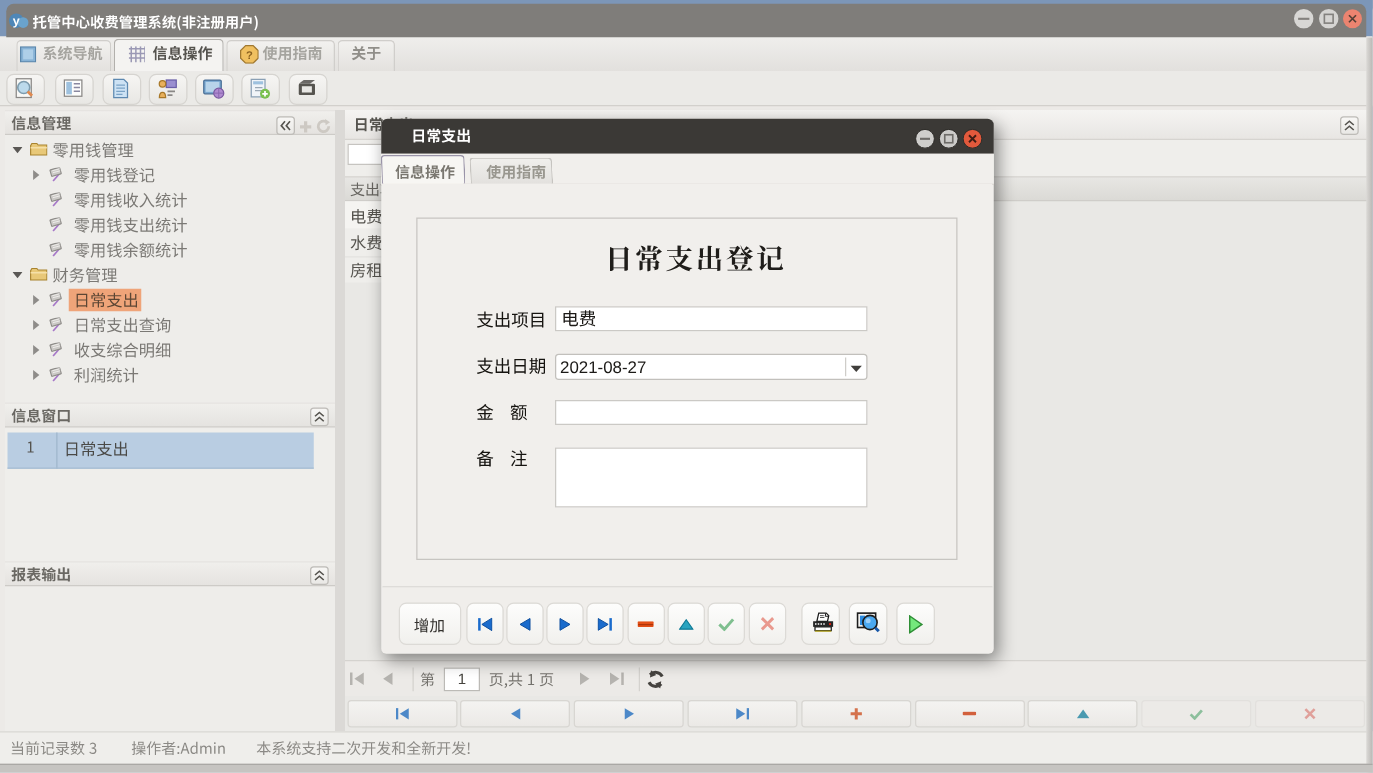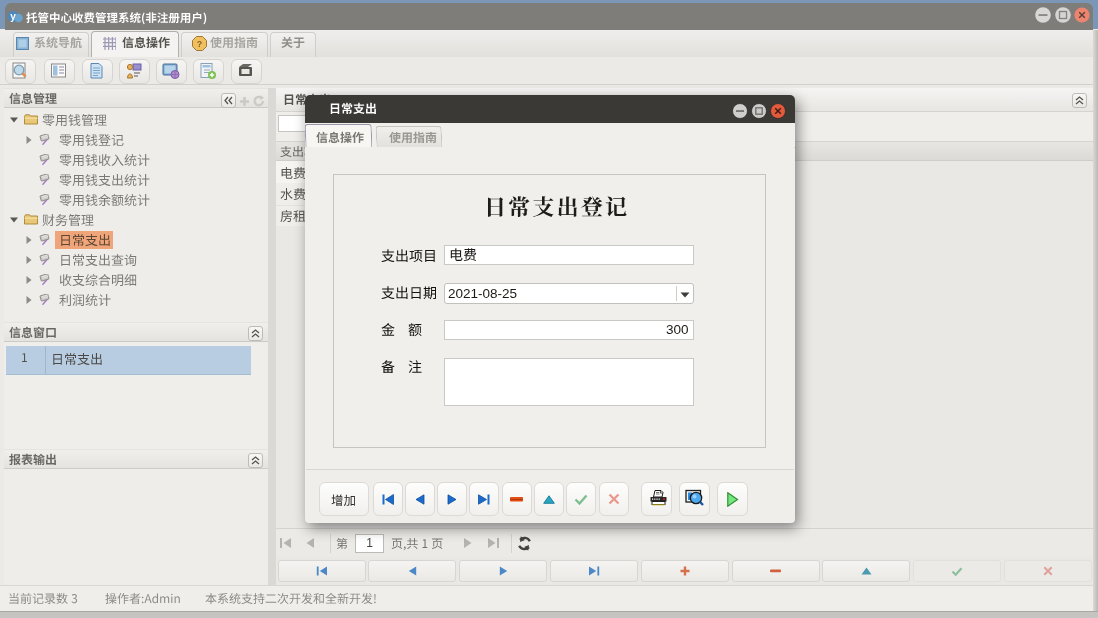--- a/index.html
+++ b/index.html
@@ -437,27 +437,26 @@
       <path d="M4.6 -10.6H10.6V-9.6H4.6ZM10.2 -10.6H10.4L10.6 -10.6L11.3 -10.2Q10.7 -9.3 9.8 -8.5Q9 -7.8 7.9 -7.2Q6.9 -6.6 5.7 -6.1Q4.5 -5.7 3.3 -5.3Q2.1 -5 0.9 -4.8Q0.9 -5 0.8 -5.2Q0.7 -5.3 0.6 -5.5Q0.5 -5.7 0.4 -5.8Q1.6 -6 2.7 -6.2Q3.9 -6.5 5 -6.9Q6.2 -7.3 7.2 -7.9Q8.1 -8.4 8.9 -9Q9.7 -9.7 10.2 -10.4ZM4.5 -9.6Q5.4 -8.6 6.8 -7.9Q8.2 -7.1 9.9 -6.7Q11.7 -6.2 13.6 -6Q13.5 -5.9 13.4 -5.7Q13.3 -5.5 13.1 -5.3Q13 -5.2 13 -5Q11.1 -5.3 9.3 -5.8Q7.5 -6.3 6 -7.2Q4.6 -8 3.6 -9.1ZM2.4 -5H11.6V1.1H10.4V-4.1H3.5V1.1H2.4ZM2.8 -2.7H10.9V-1.8H2.8ZM2.8 -0.3H10.9V0.7H2.8ZM6.4 -4.6H7.5V0.3H6.4ZM5.2 -11.8 6.3 -11.6Q5.6 -10.4 4.5 -9.4Q3.4 -8.3 1.8 -7.5Q1.7 -7.6 1.6 -7.7Q1.5 -7.9 1.3 -8Q1.2 -8.2 1.1 -8.2Q2.1 -8.7 2.9 -9.3Q3.7 -9.9 4.2 -10.6Q4.8 -11.2 5.2 -11.8Z" fill="#161410"></path>
     </svg>
 <svg style="position:absolute;left:408px;top:357px;overflow:visible" width="16" height="19" viewBox="0 -15 16 19">
       <path d="M5.2 -4.9H12.6V-3.9H5.2ZM4.2 -0.3H13.5V0.7H4.2ZM4.7 -9.1H13.1V-8.1H4.7ZM8.4 -8.5H9.5V0.2H8.4ZM1.3 -10.8 1.9 -11.6Q2.4 -11.4 2.9 -11.1Q3.4 -10.9 3.8 -10.6Q4.3 -10.3 4.6 -10.1L4 -9.3Q3.7 -9.5 3.2 -9.8Q2.8 -10.1 2.3 -10.3Q1.8 -10.6 1.3 -10.8ZM0.6 -7 1.2 -7.7Q1.6 -7.6 2.1 -7.3Q2.6 -7 3 -6.8Q3.5 -6.5 3.8 -6.3L3.2 -5.4Q2.9 -5.7 2.5 -5.9Q2 -6.2 1.5 -6.5Q1 -6.7 0.6 -7ZM1 0.3Q1.4 -0.3 1.8 -1Q2.3 -1.8 2.8 -2.6Q3.3 -3.5 3.7 -4.3L4.4 -3.6Q4.1 -2.8 3.6 -2Q3.2 -1.2 2.7 -0.5Q2.3 0.3 1.9 1ZM7.7 -11.5 8.6 -11.8Q9 -11.3 9.3 -10.6Q9.7 -10 9.9 -9.5L8.8 -9.1Q8.7 -9.6 8.4 -10.3Q8 -10.9 7.7 -11.5Z" fill="#161410"></path>
     </svg>
 <div class="abs" style="left:443.5px;top:245px;width:250px;height:20px;background:#fff;border:1px solid #cbc9c5"></div>
 <svg style="position:absolute;left:449px;top:245px;overflow:visible" width="30" height="19" viewBox="0 -15 30 19">
       <path d="M2.3 -6.7H11.6V-5.7H2.3ZM6.3 -11.7H7.4V-1.2Q7.4 -0.8 7.5 -0.5Q7.6 -0.3 7.8 -0.3Q8 -0.2 8.4 -0.2Q8.6 -0.2 8.8 -0.2Q9.1 -0.2 9.5 -0.2Q9.9 -0.2 10.3 -0.2Q10.6 -0.2 10.9 -0.2Q11.3 -0.2 11.4 -0.2Q11.8 -0.2 12 -0.4Q12.2 -0.6 12.3 -1.1Q12.4 -1.6 12.4 -2.5Q12.6 -2.3 12.9 -2.2Q13.2 -2.1 13.5 -2Q13.4 -0.9 13.2 -0.3Q13 0.3 12.6 0.6Q12.2 0.9 11.5 0.9Q11.3 0.9 11 0.9Q10.7 0.9 10.3 0.9Q9.9 0.9 9.5 0.9Q9.1 0.9 8.8 0.9Q8.5 0.9 8.4 0.9Q7.6 0.9 7.1 0.7Q6.7 0.5 6.5 0.1Q6.3 -0.4 6.3 -1.2ZM2.4 -9.7H12.1V-2.7H2.4V-3.7H11V-8.7H2.4ZM1.8 -9.7H2.9V-1.8H1.8Z M16.5 -9.1H25.3V-10.1H15.5V-10.9H26.2V-8.3H16.5ZM16.2 -7.3H26.4V-6.5H16ZM26.1 -7.3H27.1Q27.1 -7.3 27.1 -7.2Q27 -7 27 -6.9Q27 -6.3 26.9 -5.9Q26.8 -5.5 26.6 -5.3Q26.5 -5.2 26.3 -5.2Q26.2 -5.1 25.9 -5.1Q25.8 -5.1 25.4 -5.1Q25.1 -5.1 24.7 -5.1Q24.7 -5.3 24.6 -5.5Q24.6 -5.7 24.5 -5.8Q24.9 -5.8 25.1 -5.8Q25.4 -5.8 25.5 -5.8Q25.6 -5.8 25.7 -5.8Q25.8 -5.8 25.8 -5.9Q25.9 -6 26 -6.3Q26 -6.6 26.1 -7.2ZM19 -11.8H19.9V-8.9Q19.9 -8.1 19.8 -7.4Q19.6 -6.7 19.2 -6.1Q18.7 -5.5 17.8 -5Q16.9 -4.5 15.3 -4.2Q15.3 -4.3 15.2 -4.4Q15.1 -4.6 15 -4.7Q14.9 -4.9 14.8 -5Q16.2 -5.3 17 -5.7Q17.9 -6.1 18.3 -6.7Q18.7 -7.2 18.8 -7.7Q19 -8.3 19 -8.9ZM22.2 -11.8H23.2V-5.1H22.2ZM16.6 -4.7H25.5V-0.9H24.4V-3.8H17.6V-0.8H16.6ZM20.6 -3.3H21.7Q21.5 -2.3 21.1 -1.6Q20.7 -0.8 19.9 -0.3Q19.2 0.2 18 0.6Q16.8 0.9 15.1 1.1Q15 1 15 0.8Q14.9 0.7 14.8 0.5Q14.7 0.3 14.6 0.2Q16.3 0.1 17.3 -0.2Q18.4 -0.5 19.1 -0.9Q19.8 -1.3 20.1 -1.9Q20.5 -2.5 20.6 -3.3ZM21.3 -0.8 21.8 -1.5Q22.5 -1.4 23.2 -1.1Q24 -0.9 24.7 -0.7Q25.5 -0.4 26.1 -0.2Q26.8 0.1 27.2 0.3L26.6 1.1Q26.2 0.9 25.6 0.6Q24.9 0.4 24.2 0.1Q23.5 -0.1 22.7 -0.4Q22 -0.6 21.3 -0.8ZM16.1 -9.1H17Q16.9 -8.4 16.8 -7.7Q16.7 -7 16.6 -6.5H15.6Q15.8 -7.1 15.9 -7.8Q16 -8.5 16.1 -9.1Z" fill="#1c1a17"></path>
     </svg>
 <div class="abs" style="left:443.5px;top:283px;width:250px;height:21px;background:#fff;border:1px solid #c2c0bc;border-radius:3px"></div>
-<div class="abs" style="left:448px;top:285px;width:130px;height:17px;font-size:13.5px;color:#1c1a17;line-height:17px">2021-08-25</div>
+<div class="abs" style="left:448px;top:285px;width:130px;height:17px;font-size:13.5px;color:#1c1a17;line-height:17px">2021-08-27</div>
 <div class="abs" style="left:675.5px;top:286px;width:1px;height:15px;background:#cfcdc9"></div>
 <svg class="abs" style="left:679.5px;top:291.5px" width="10" height="6">
       <polygon points="0.5,0.5 9.5,0.5 5,5.5" fill="#403e3b"></polygon>
     </svg>
 <div class="abs" style="left:443.5px;top:320px;width:250px;height:20px;background:#fff;border:1px solid #cbc9c5"></div>
-<div class="abs" style="left:443.5px;top:321px;width:245px;height:18px;font-size:13.5px;color:#1c1a17;text-align:right;line-height:18px">300</div>
 <div class="abs" style="left:443.5px;top:358px;width:250px;height:48px;background:#fff;border:1px solid #cbc9c5"></div>
 <div class="abs" style="left:305.5px;top:469px;width:488px;height:1px;background:#d8d6d2"></div>
 <div class="abs" style="left:305.5px;top:470px;width:488px;height:52px;background:#f0eeeb;border-radius:0 0 4px 4px"></div>
 <div class="abs" style="left:318.5px;top:482px;width:50px;height:34px;background:linear-gradient(#fdfdfc,#f1f0ed);border:1px solid #dcdad6;border-radius:6px"></div>
 <svg style="position:absolute;left:331px;top:492px;overflow:visible" width="27" height="16" viewBox="0 -13 27 16">
       <path d="M0.7 -7.5H4.2V-6.6H0.7ZM2 -10.4H2.9V-2H2ZM0.5 -1.6Q1.2 -1.8 2.2 -2.2Q3.1 -2.6 4.2 -2.9L4.3 -2.1Q3.4 -1.7 2.5 -1.4Q1.6 -1 0.8 -0.7ZM5.5 -10.1 6.3 -10.5Q6.6 -10.2 6.8 -9.8Q7.1 -9.4 7.2 -9.1L6.4 -8.7Q6.3 -9 6 -9.4Q5.8 -9.8 5.5 -10.1ZM9.7 -10.5 10.7 -10.2Q10.4 -9.7 10 -9.2Q9.7 -8.7 9.3 -8.3L8.6 -8.6Q8.8 -8.9 9 -9.2Q9.2 -9.6 9.4 -9.9Q9.6 -10.2 9.7 -10.5ZM7.6 -8.4H8.4V-4.9H7.6ZM5.9 -2H10.4V-1.3H5.9ZM5.9 -0.4H10.3V0.4H5.9ZM5.3 -3.8H10.8V1H9.9V-3H6.2V1H5.3ZM5.4 -8V-5.2H10.5V-8ZM4.7 -8.7H11.3V-4.5H4.7ZM5.8 -7.5 6.4 -7.7Q6.7 -7.2 6.9 -6.8Q7.2 -6.2 7.2 -5.9L6.7 -5.7Q6.6 -6 6.3 -6.5Q6.1 -7 5.8 -7.5ZM9.6 -7.7 10.2 -7.4Q10 -6.9 9.7 -6.5Q9.4 -6 9.1 -5.6L8.6 -5.8Q8.8 -6.1 9 -6.4Q9.2 -6.7 9.3 -7Q9.5 -7.4 9.6 -7.7Z M20.1 -1H23.5V-0.1H20.1ZM13.2 -8.1H18V-7.2H13.2ZM19.6 -9H23.9V0.7H23V-8H20.6V0.8H19.6ZM17.7 -8.1H18.6Q18.6 -8.1 18.6 -8Q18.6 -8 18.6 -7.8Q18.6 -7.7 18.6 -7.7Q18.6 -5.6 18.5 -4.1Q18.5 -2.7 18.4 -1.8Q18.4 -0.9 18.3 -0.4Q18.2 0.1 18.1 0.3Q17.9 0.5 17.7 0.6Q17.5 0.7 17.2 0.8Q17 0.8 16.6 0.8Q16.1 0.8 15.7 0.8Q15.7 0.6 15.7 0.3Q15.6 0 15.5 -0.2Q15.9 -0.1 16.3 -0.1Q16.6 -0.1 16.8 -0.1Q16.9 -0.1 17 -0.2Q17.1 -0.2 17.2 -0.3Q17.3 -0.5 17.4 -0.9Q17.5 -1.4 17.6 -2.2Q17.6 -3.1 17.6 -4.5Q17.7 -5.9 17.7 -7.9ZM14.9 -10.3H15.9Q15.8 -8.6 15.8 -7Q15.8 -5.3 15.5 -3.8Q15.3 -2.4 14.9 -1.1Q14.4 0.1 13.6 1Q13.5 0.9 13.4 0.8Q13.2 0.7 13.1 0.6Q13 0.4 12.8 0.4Q13.5 -0.3 13.9 -1.2Q14.3 -2 14.5 -3.1Q14.7 -4.1 14.8 -5.3Q14.9 -6.5 14.9 -7.8Q14.9 -9 14.9 -10.3Z" fill="#33312e"></path>
     </svg>
 <div class="abs" style="left:372.5px;top:482px;width:30px;height:34px;background:linear-gradient(#fdfdfc,#f1f0ed);border:1px solid #dcdad6;border-radius:6px"></div>
 <div class="abs" style="left:381.5px;top:493.5px">
       <svg width="12" height="11">

